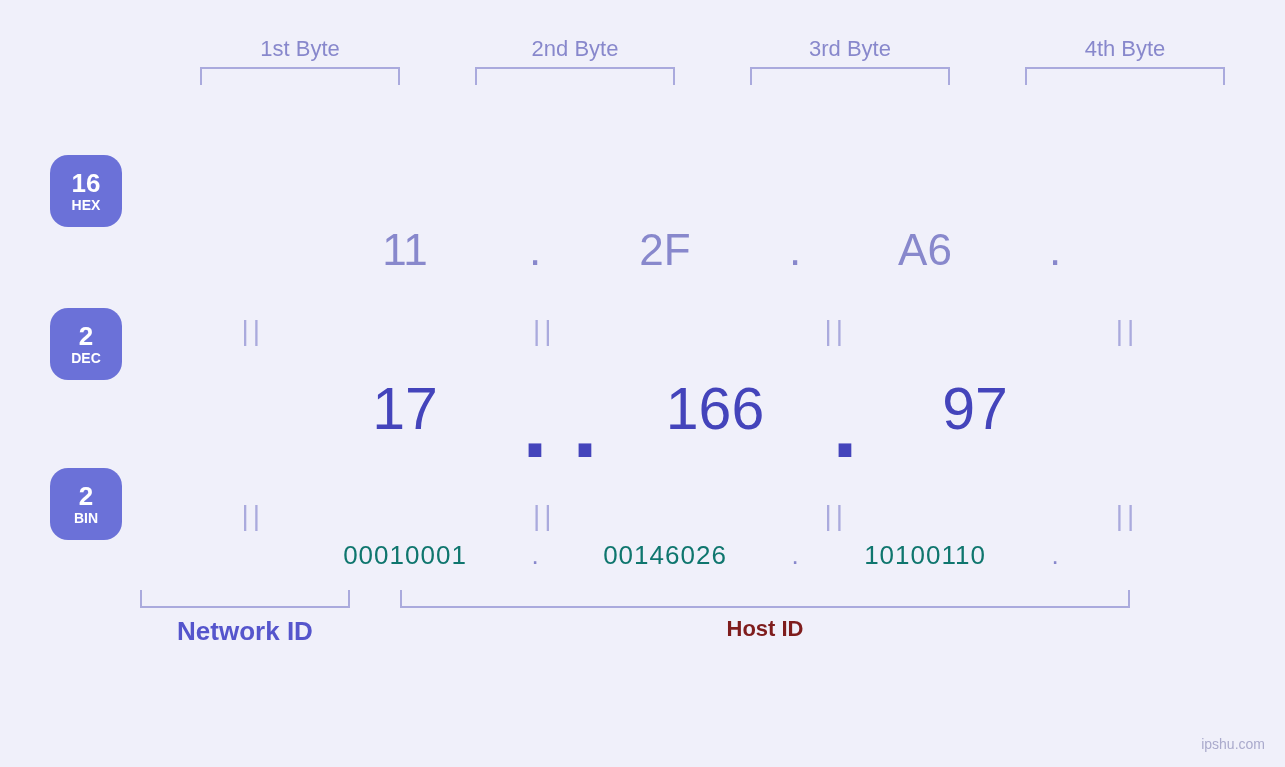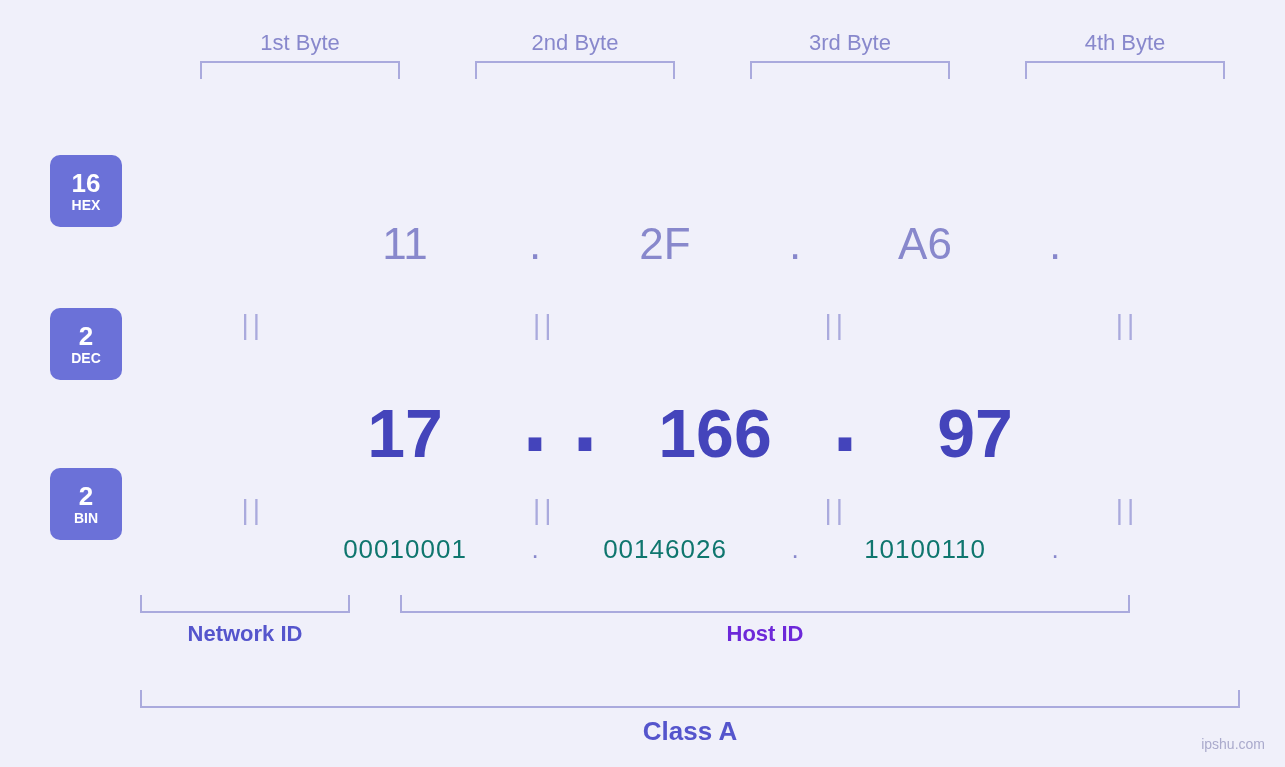--- a/index.html
+++ b/index.html
@@ -30,21 +30,21 @@
       justify-content: flex-start;
       padding-top: 20px;
     }
 
     
     .base-badge {
       position: absolute;
       left: 50px;
       width: 72px;
       height: 72px;
-      border-radius: 10px;
+      border-radius: 18px;
       background-color: #6b71d8;
       display: flex;
       flex-direction: column;
       align-items: center;
       justify-content: center;
       color: white;
     }
 
     .base-badge .base-num {
       font-size: 26px;
@@ -61,21 +61,21 @@
     .base-hex { top: 155px; }
     .base-dec { top: 308px; }
     .base-bin { top: 468px; }
 
     
     .header-row {
       display: flex;
       width: 1100px;
       margin-left: 140px;
       justify-content: space-around;
-      margin-top: 10px;
+      margin-top: 16px;
       margin-bottom: 0;
     }
 
     .byte-header {
       color: #8888cc;
       font-size: 22px;
       text-align: center;
       width: 200px;
     }
 
@@ -99,21 +99,21 @@
     
     .main-content {
       position: relative;
       width: 1285px;
       flex: 1;
     }
 
     
     .values-row {
       display: flex;
-      align-items: flex-end;
+      align-items: flex-start;
       justify-content: center;
       width: 1100px;
       margin-left: 140px;
       position: absolute;
     }
 
     .hex-row { top: 140px; }
     .dec-row { top: 290px; }
     .bin-row { top: 455px; }
 
@@ -141,22 +141,22 @@
     }
 
     .hex-dot {
       color: #8888cc;
       font-size: 44px;
     }
 
     
     .dec-value {
       color: #4444bb;
-      font-size: 68px;
-      font-weight: bold;
+      font-size: 59px;
+      font-weight: normal;
     }
 
     .dec-dot {
       color: #4444bb;
       font-size: 90px;
       font-weight: bold;
     }
 
     
     .bin-value {
@@ -210,42 +210,42 @@
     .network-id-bracket {
       width: 210px;
       height: 18px;
       border-bottom: 2px solid #aaaadd;
       border-left: 2px solid #aaaadd;
       border-right: 2px solid #aaaadd;
     }
 
     .network-id-label {
       color: #5555cc;
-      font-size: 22px;
+      font-size: 26px;
       font-weight: bold;
       margin-top: 8px;
     }
 
     .host-id-section {
       display: flex;
       flex-direction: column;
       align-items: center;
       margin-left: 50px;
     }
 
     .host-id-bracket {
       width: 730px;
       height: 18px;
       border-bottom: 2px solid #aaaadd;
       border-left: 2px solid #aaaadd;
       border-right: 2px solid #aaaadd;
     }
 
     .host-id-label {
-      color: #6d28d9;
+      color: #7f1d1d;
       font-size: 22px;
       font-weight: bold;
       margin-top: 8px;
     }
 
     
     .class-row {
       position: absolute;
       bottom: 20px;
       left: 140px;
@@ -430,21 +430,17 @@
       </div>
 
       <div style="width:50px;"></div>
 
       <div class="host-id-section" style="margin-left:0;">
         <div class="host-id-bracket"></div>
         <span class="host-id-label">Host ID</span>
       </div>
     </div>
 
-    <div class="class-row">
-      <div class="class-bracket"></div>
-      <span class="class-label">Class A</span>
-    </div>
 
     <div class="watermark">ipshu.com</div>
 
   </div>
 </div>
 
 </body></html>

